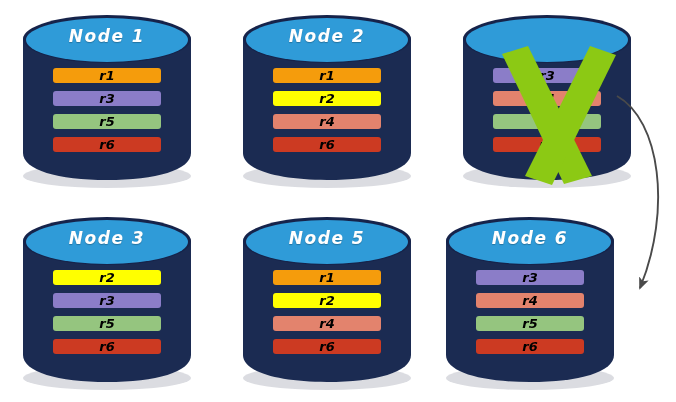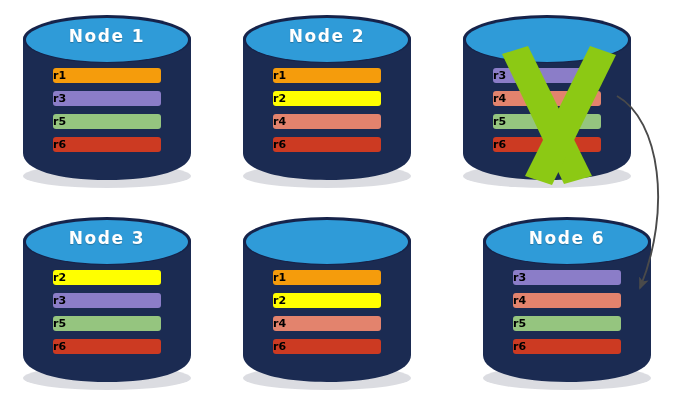--- a/index.html
+++ b/index.html
@@ -12,20 +12,21 @@
     height: 402px;
     position: relative;
     overflow: hidden;
     font-family: "DejaVu Sans", "Liberation Sans", sans-serif;
   }
   #stage {
     position: absolute;
     left: 0; top: 0;
     width: 598px;
     height: 402px;
+    font-style: italic;
   }
   .node {
     position: absolute;
     width: 190px;
     height: 178px;
   }
   .node svg {
     position: absolute;
     left: 0; top: 0;
     width: 190px;
@@ -48,21 +49,22 @@
   .rows {
     position: absolute;
     left: 41px;
     top: 60px;
     width: 108px;
   }
   .row {
     height: 15px;
     margin-bottom: 8px;
     border-radius: 3px;
-    font-size: 11px;
+    text-align: center;
+    font-size: 13px;
     font-weight: bold;
     color: #000000;
     line-height: 15px;
   }
   .overlay-x {
     position: absolute;
     left: 0; top: 0;
     width: 190px;
     height: 178px;
     overflow: visible;
@@ -148,28 +150,29 @@
           <div class="row" style="background: rgb(204, 58, 34);">r6</div>
         </div>
       </div>
       <div class="node" style="left: 232px; top: 210px;">
         <svg viewBox="0 0 190 178">
           <ellipse cx="95" cy="168" rx="84" ry="12" fill="rgba(30,40,70,0.16)"></ellipse>
           <path d="M 11 31 L 11 145 C 11 162, 46 172, 95 172 C 144 172, 179 162, 179 145 L 179 31 Z" fill="#1B2B52"></path>
           <ellipse cx="95" cy="31" rx="84" ry="24" fill="#16234A"></ellipse>
           <ellipse cx="95" cy="32" rx="81" ry="22" fill="#2F9BD8"></ellipse>
         </svg>
+        <div class="node-title">Node 5</div>
         <div class="rows">
           <div class="row" style="background: rgb(245, 156, 12);">r1</div>
           <div class="row" style="background: rgb(255, 255, 0);">r2</div>
           <div class="row" style="background: rgb(227, 131, 109);">r4</div>
           <div class="row" style="background: rgb(204, 58, 34);">r6</div>
         </div>
       </div>
-      <div class="node" style="left: 472px; top: 210px;">
+      <div class="node" style="left: 435px; top: 210px;">
         <svg viewBox="0 0 190 178">
           <ellipse cx="95" cy="168" rx="84" ry="12" fill="rgba(30,40,70,0.16)"></ellipse>
           <path d="M 11 31 L 11 145 C 11 162, 46 172, 95 172 C 144 172, 179 162, 179 145 L 179 31 Z" fill="#1B2B52"></path>
           <ellipse cx="95" cy="31" rx="84" ry="24" fill="#16234A"></ellipse>
           <ellipse cx="95" cy="32" rx="81" ry="22" fill="#2F9BD8"></ellipse>
         </svg>
         <div class="node-title">Node 6</div>
         <div class="rows">
           <div class="row" style="background: rgb(139, 125, 200);">r3</div>
           <div class="row" style="background: rgb(227, 131, 109);">r4</div>

